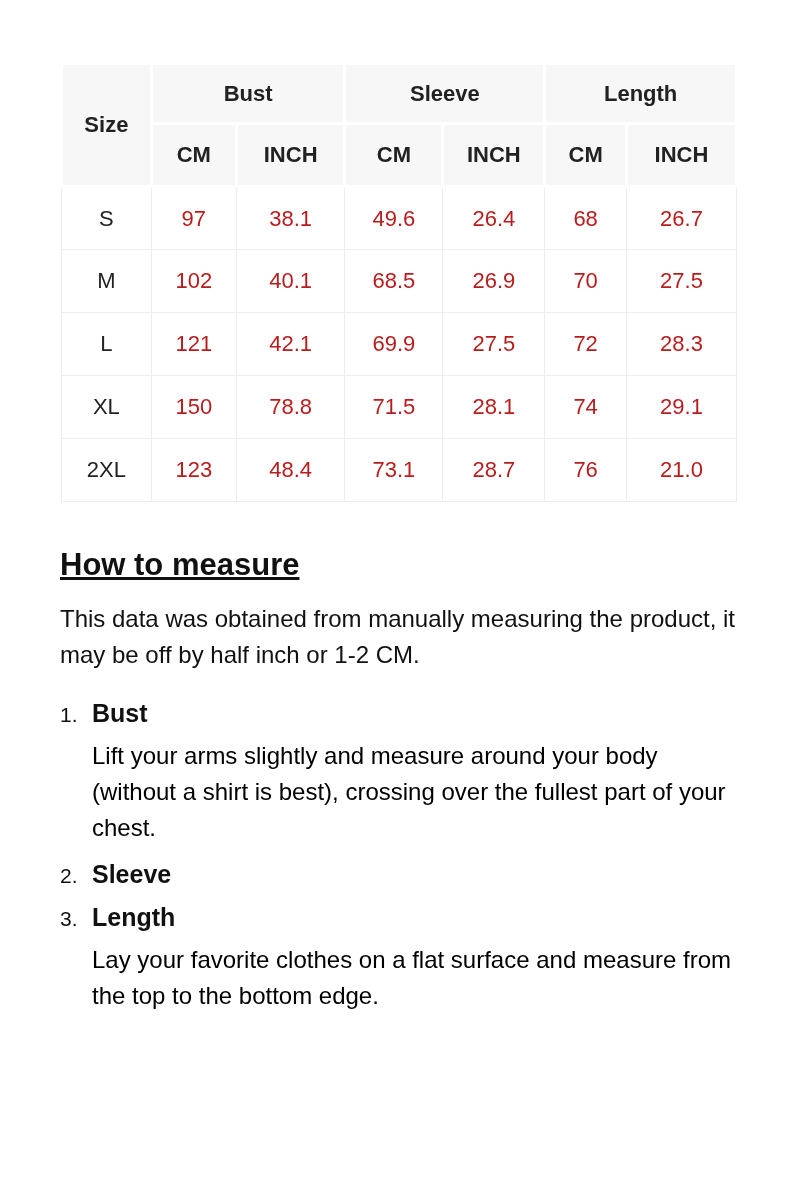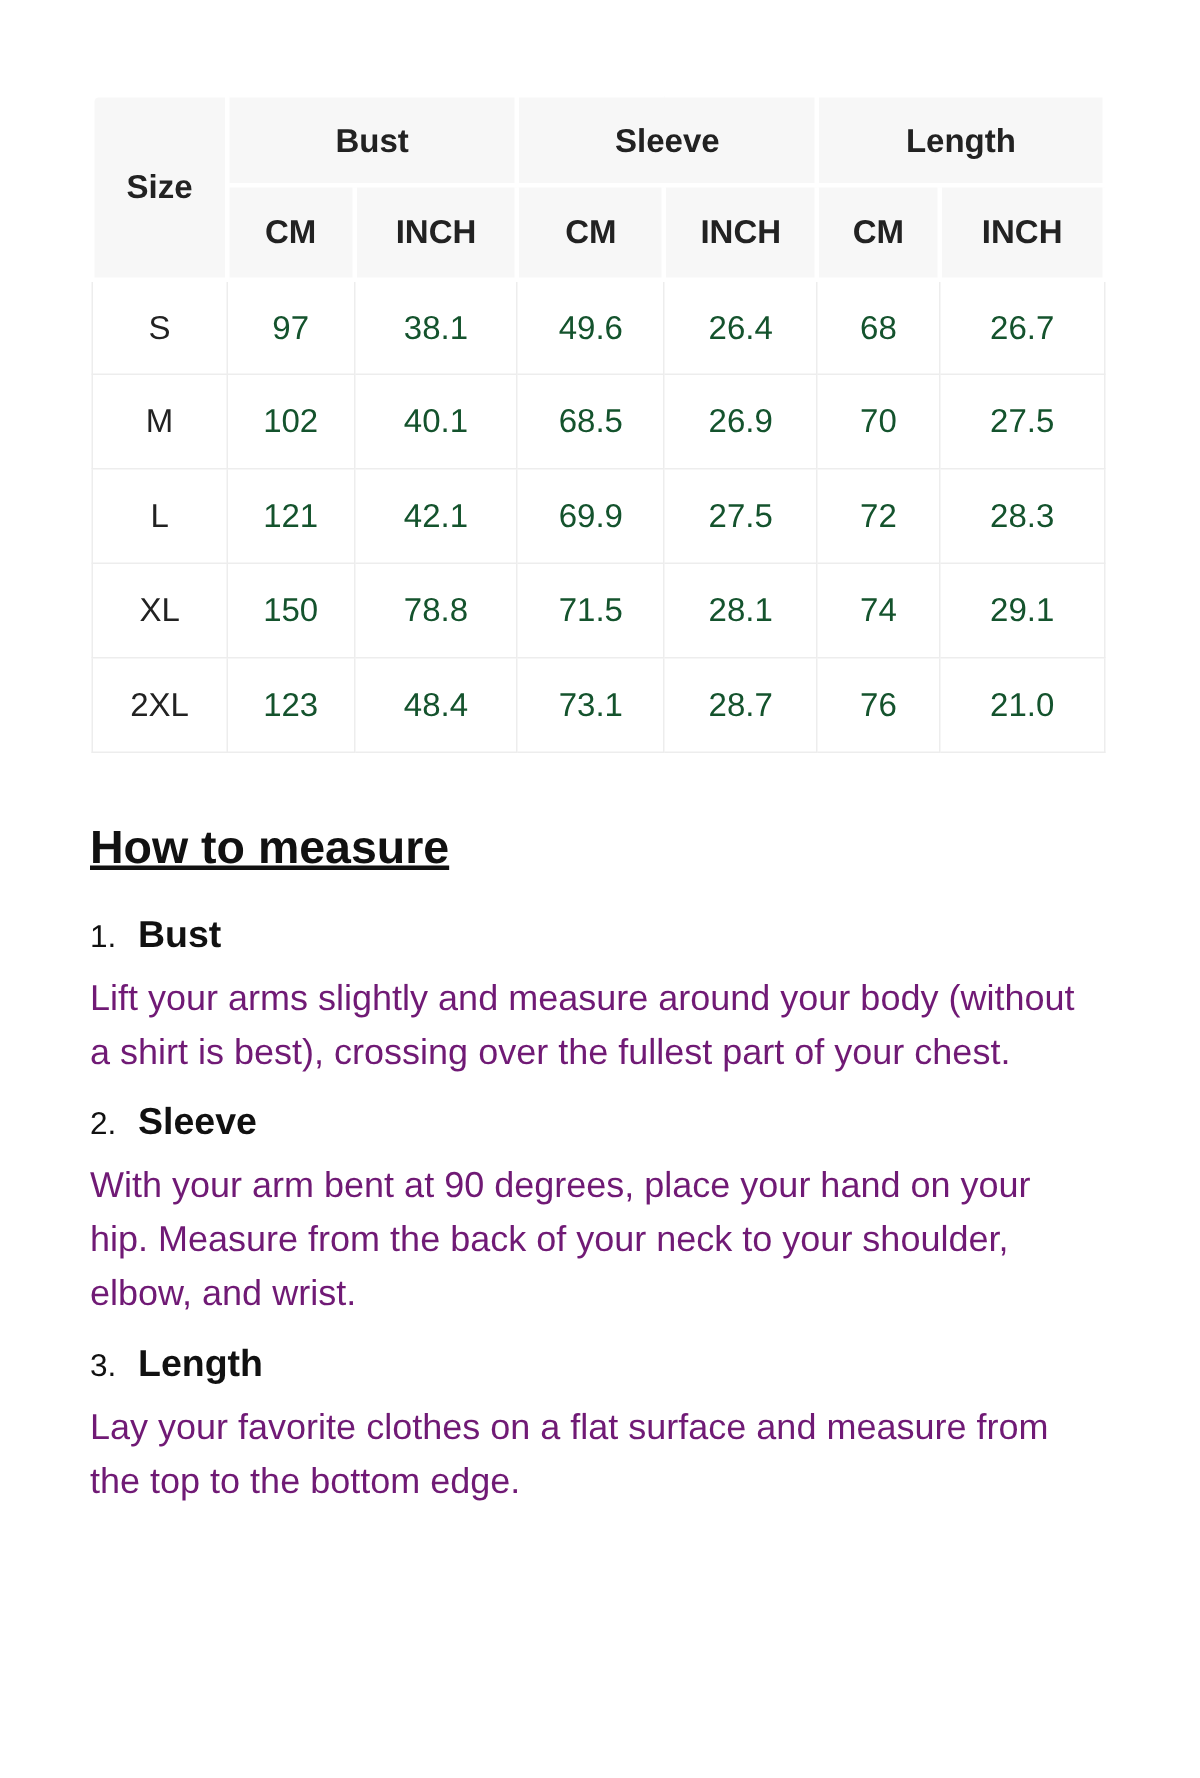--- a/index.html
+++ b/index.html
@@ -40,21 +40,21 @@
   .size-chart th.size-head {
     border-radius: 6px 0 0 0;
   }
   .size-chart tbody td {
     background: #ffffff;
     border: 1px solid #ededed;
     height: 63px;
     text-align: center;
     vertical-align: middle;
     font-weight: normal;
-    color: #14532d;
+    color: #b91c1c;
   }
   .size-chart tbody td.row-size { color: #222222; }
 
   
   h2.htm-title {
     margin-top: 45px;
     font-size: 31px;
     font-weight: bold;
     color: #111111;
     letter-spacing: 0;
@@ -80,24 +80,25 @@
     flex: 0 0 32px;
     font-size: 21px;
     color: #111111;
   }
   .step-label {
     font-size: 25px;
     font-weight: bold;
     color: #111111;
   }
   .step-desc {
+    margin-left: 32px;
     margin-top: 10px;
     font-size: 24px;
     line-height: 36px;
-    color: #701a75;
+    color: #000000;
     max-width: 660px;
   }
 </style>
 </head>
 <body>
 
 <div class="page">
   <div class="content">
 
     <table class="size-chart">
@@ -170,35 +171,35 @@
           <td>73.1</td>
           <td>28.7</td>
           <td>76</td>
           <td>21.0</td>
         </tr>
       </tbody>
     </table>
 
     <h2 class="htm-title">How to measure</h2>
 
+    <p class="htm-intro">This data was obtained from manually measuring the product, it may be off by half inch or 1-2 CM.</p>
 
     <ol class="steps">
       <li class="step">
         <div class="step-head">
           <span class="step-num">1.</span>
           <span class="step-label">Bust</span>
         </div>
         <div class="step-desc">Lift your arms slightly and measure around your body (without a shirt is best), crossing over the fullest part of your chest.</div>
       </li>
       <li class="step">
         <div class="step-head">
           <span class="step-num">2.</span>
           <span class="step-label">Sleeve</span>
         </div>
-        <div class="step-desc">With your arm bent at 90 degrees, place your hand on your hip. Measure from the back of your neck to your shoulder, elbow, and wrist.</div>
       </li>
       <li class="step">
         <div class="step-head">
           <span class="step-num">3.</span>
           <span class="step-label">Length</span>
         </div>
         <div class="step-desc">Lay your favorite clothes on a flat surface and measure from the top to the bottom edge.</div>
       </li>
     </ol>
 

